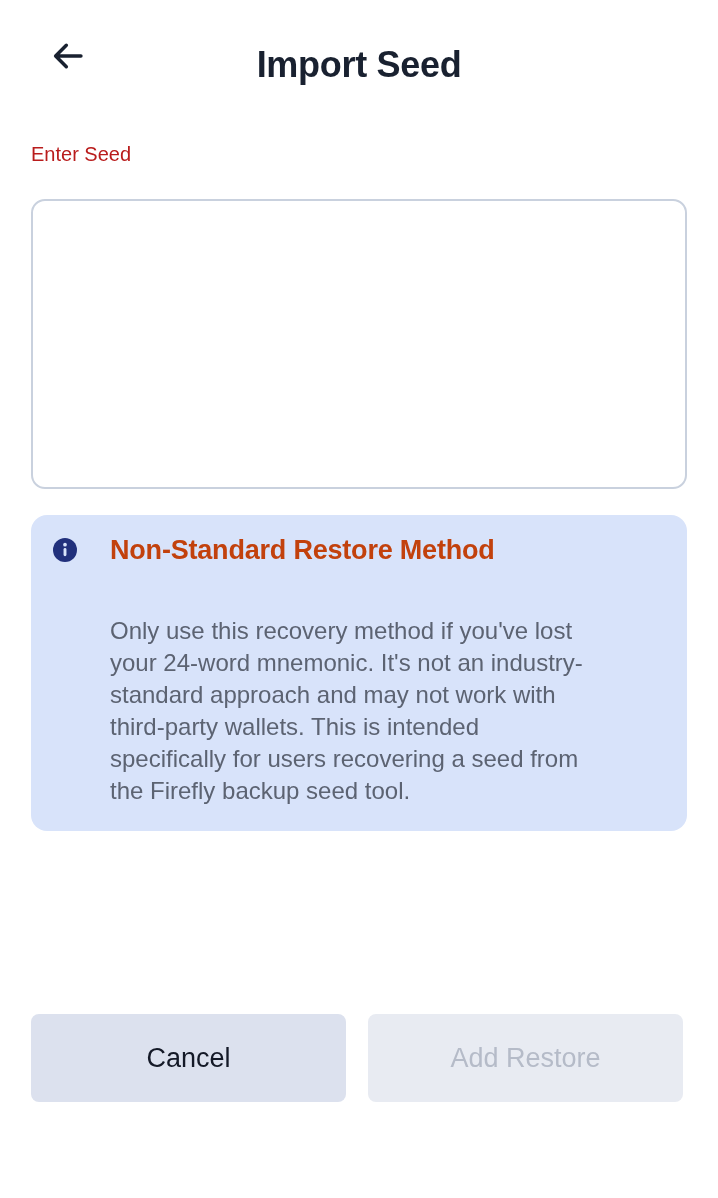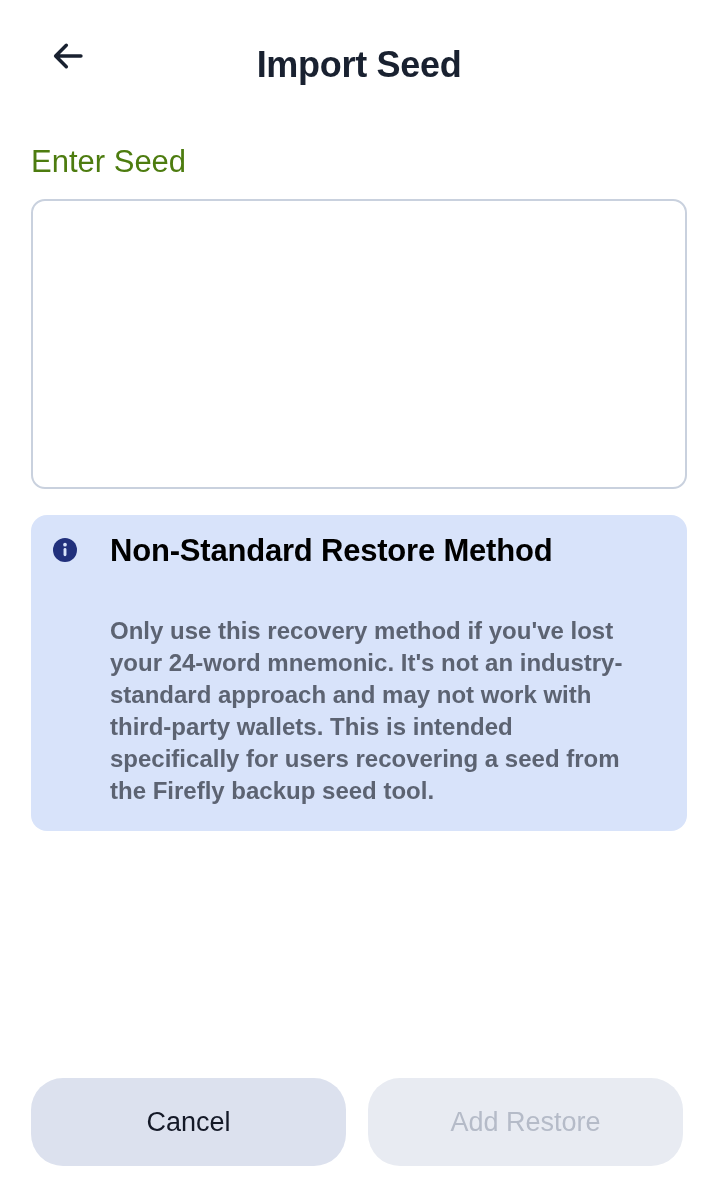--- a/index.html
+++ b/index.html
@@ -41,25 +41,25 @@
     font-size: 36px;
     line-height: 52px;
     font-weight: 700;
     color: #192130;
     letter-spacing: -0.3px;
   }
 
   
   .seed-label {
     position: absolute;
-    left: 31px; top: 146px;
-    font-size: 31px;
+    left: 31px; top: 138px;
+    font-size: 20px;
     line-height: 32px;
     font-weight: 400;
-    color: #4d7c0f;
+    color: #b91c1c;
     display: block;
   }
   .seed-textarea {
     position: absolute;
     left: 31px; top: 199px;
     width: 656px; height: 290px;
     border: 2px solid #c9d1de;
     border-radius: 14px;
     background: #ffffff;
     resize: none;
@@ -83,45 +83,45 @@
     align-items: flex-start;
     gap: 33px;
   }
   .info-icon-wrap {
     flex: 0 0 24px;
     margin-top: 4px;
   }
   .info-icon-wrap svg { display: block; }
   .info-content { flex: 1 1 auto; }
   .info-title {
-    font-size: 31px;
+    font-size: 27px;
     line-height: 33px;
     font-weight: 700;
-    color: #000000;
+    color: #c2410c;
     letter-spacing: -0.2px;
     margin-bottom: 10px;
   }
   .info-body {
     font-size: 24px;
     line-height: 32px;
-    font-weight: 700;
+    font-weight: 400;
     color: #5c6372;
     white-space: pre-line;
     max-width: 565px;
     margin-top: 48px;
   }
 
   
   .footer-button {
     position: absolute;
-    top: 1078px;
+    top: 1014px;
     width: 315px;
     height: 88px;
     border: none;
-    border-radius: 32px;
+    border-radius: 8px;
     font-family: "Liberation Sans", "DejaVu Sans", sans-serif;
     font-size: 27px;
     font-weight: 500;
     cursor: pointer;
     display: flex;
     align-items: center;
     justify-content: center;
   }
   .cancel-button {
     left: 31px;

